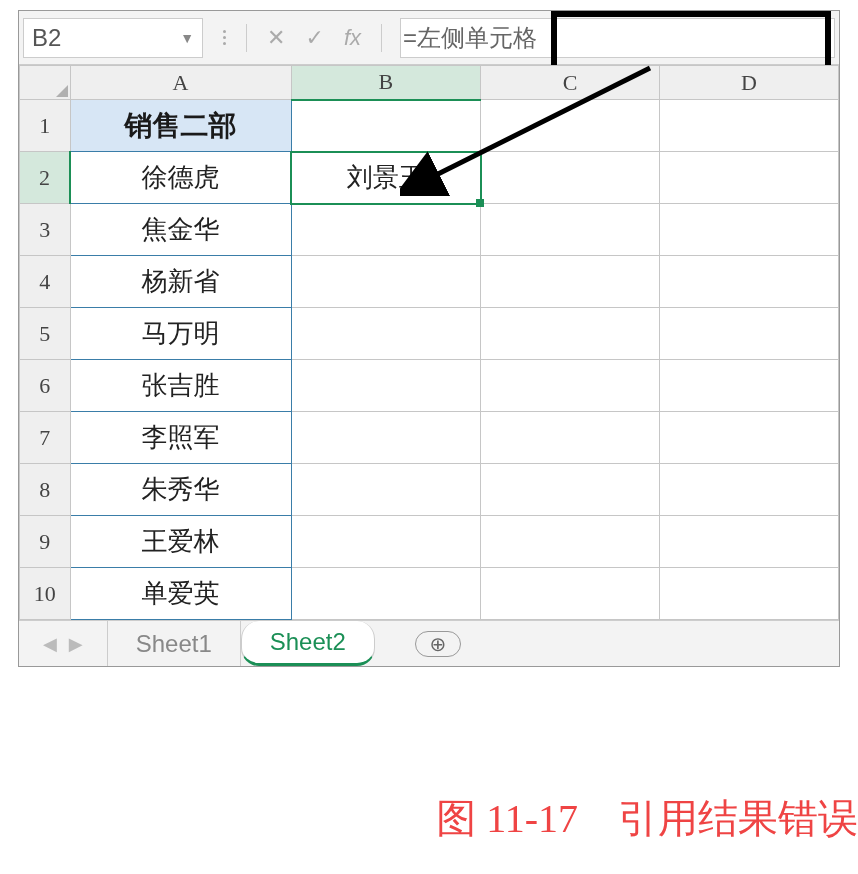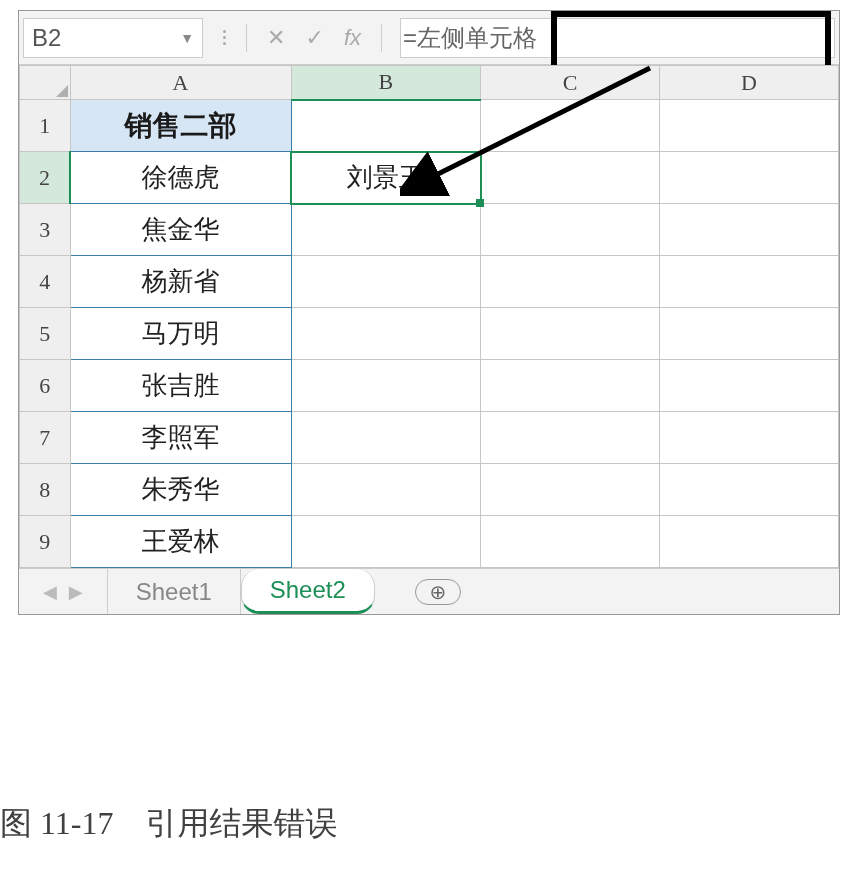--- a/index.html
+++ b/index.html
@@ -220,24 +220,24 @@
     .arrow {
       position: absolute;
       pointer-events: none;
       z-index: 10;
     }
     .caption {
       position: absolute;
       left: 0;
       right: 0;
       bottom: 28px;
-      text-align: left;
-      font-size: 32px;
+      text-align: right;
+      font-size: 40px;
       font-family: "SimSun", serif;
-      color: #404040;
+      color: #ef4444;
     }
   </style>
 </head>
 <body>
 
 <div class="app">
 
   <div class="formula-bar">
     <div class="name-box">
       <span>B2</span>
@@ -335,20 +335,27 @@
         <td class="cell"></td>
         <td class="cell"></td>
       </tr>
       <tr>
         <th class="row-header">9</th>
         <td class="cell data-col-a">王爱林</td>
         <td class="cell"></td>
         <td class="cell"></td>
         <td class="cell"></td>
       </tr>
+      <tr>
+        <th class="row-header">10</th>
+        <td class="cell data-col-a">单爱英</td>
+        <td class="cell"></td>
+        <td class="cell"></td>
+        <td class="cell"></td>
+      </tr>
     </tbody>
       </table>
   </div>
 
   <div class="sheet-tabs">
     <div class="tab-nav">
       <span>◀</span>
       <span>▶</span>
     </div>
     <div class="tab">Sheet1</div>

